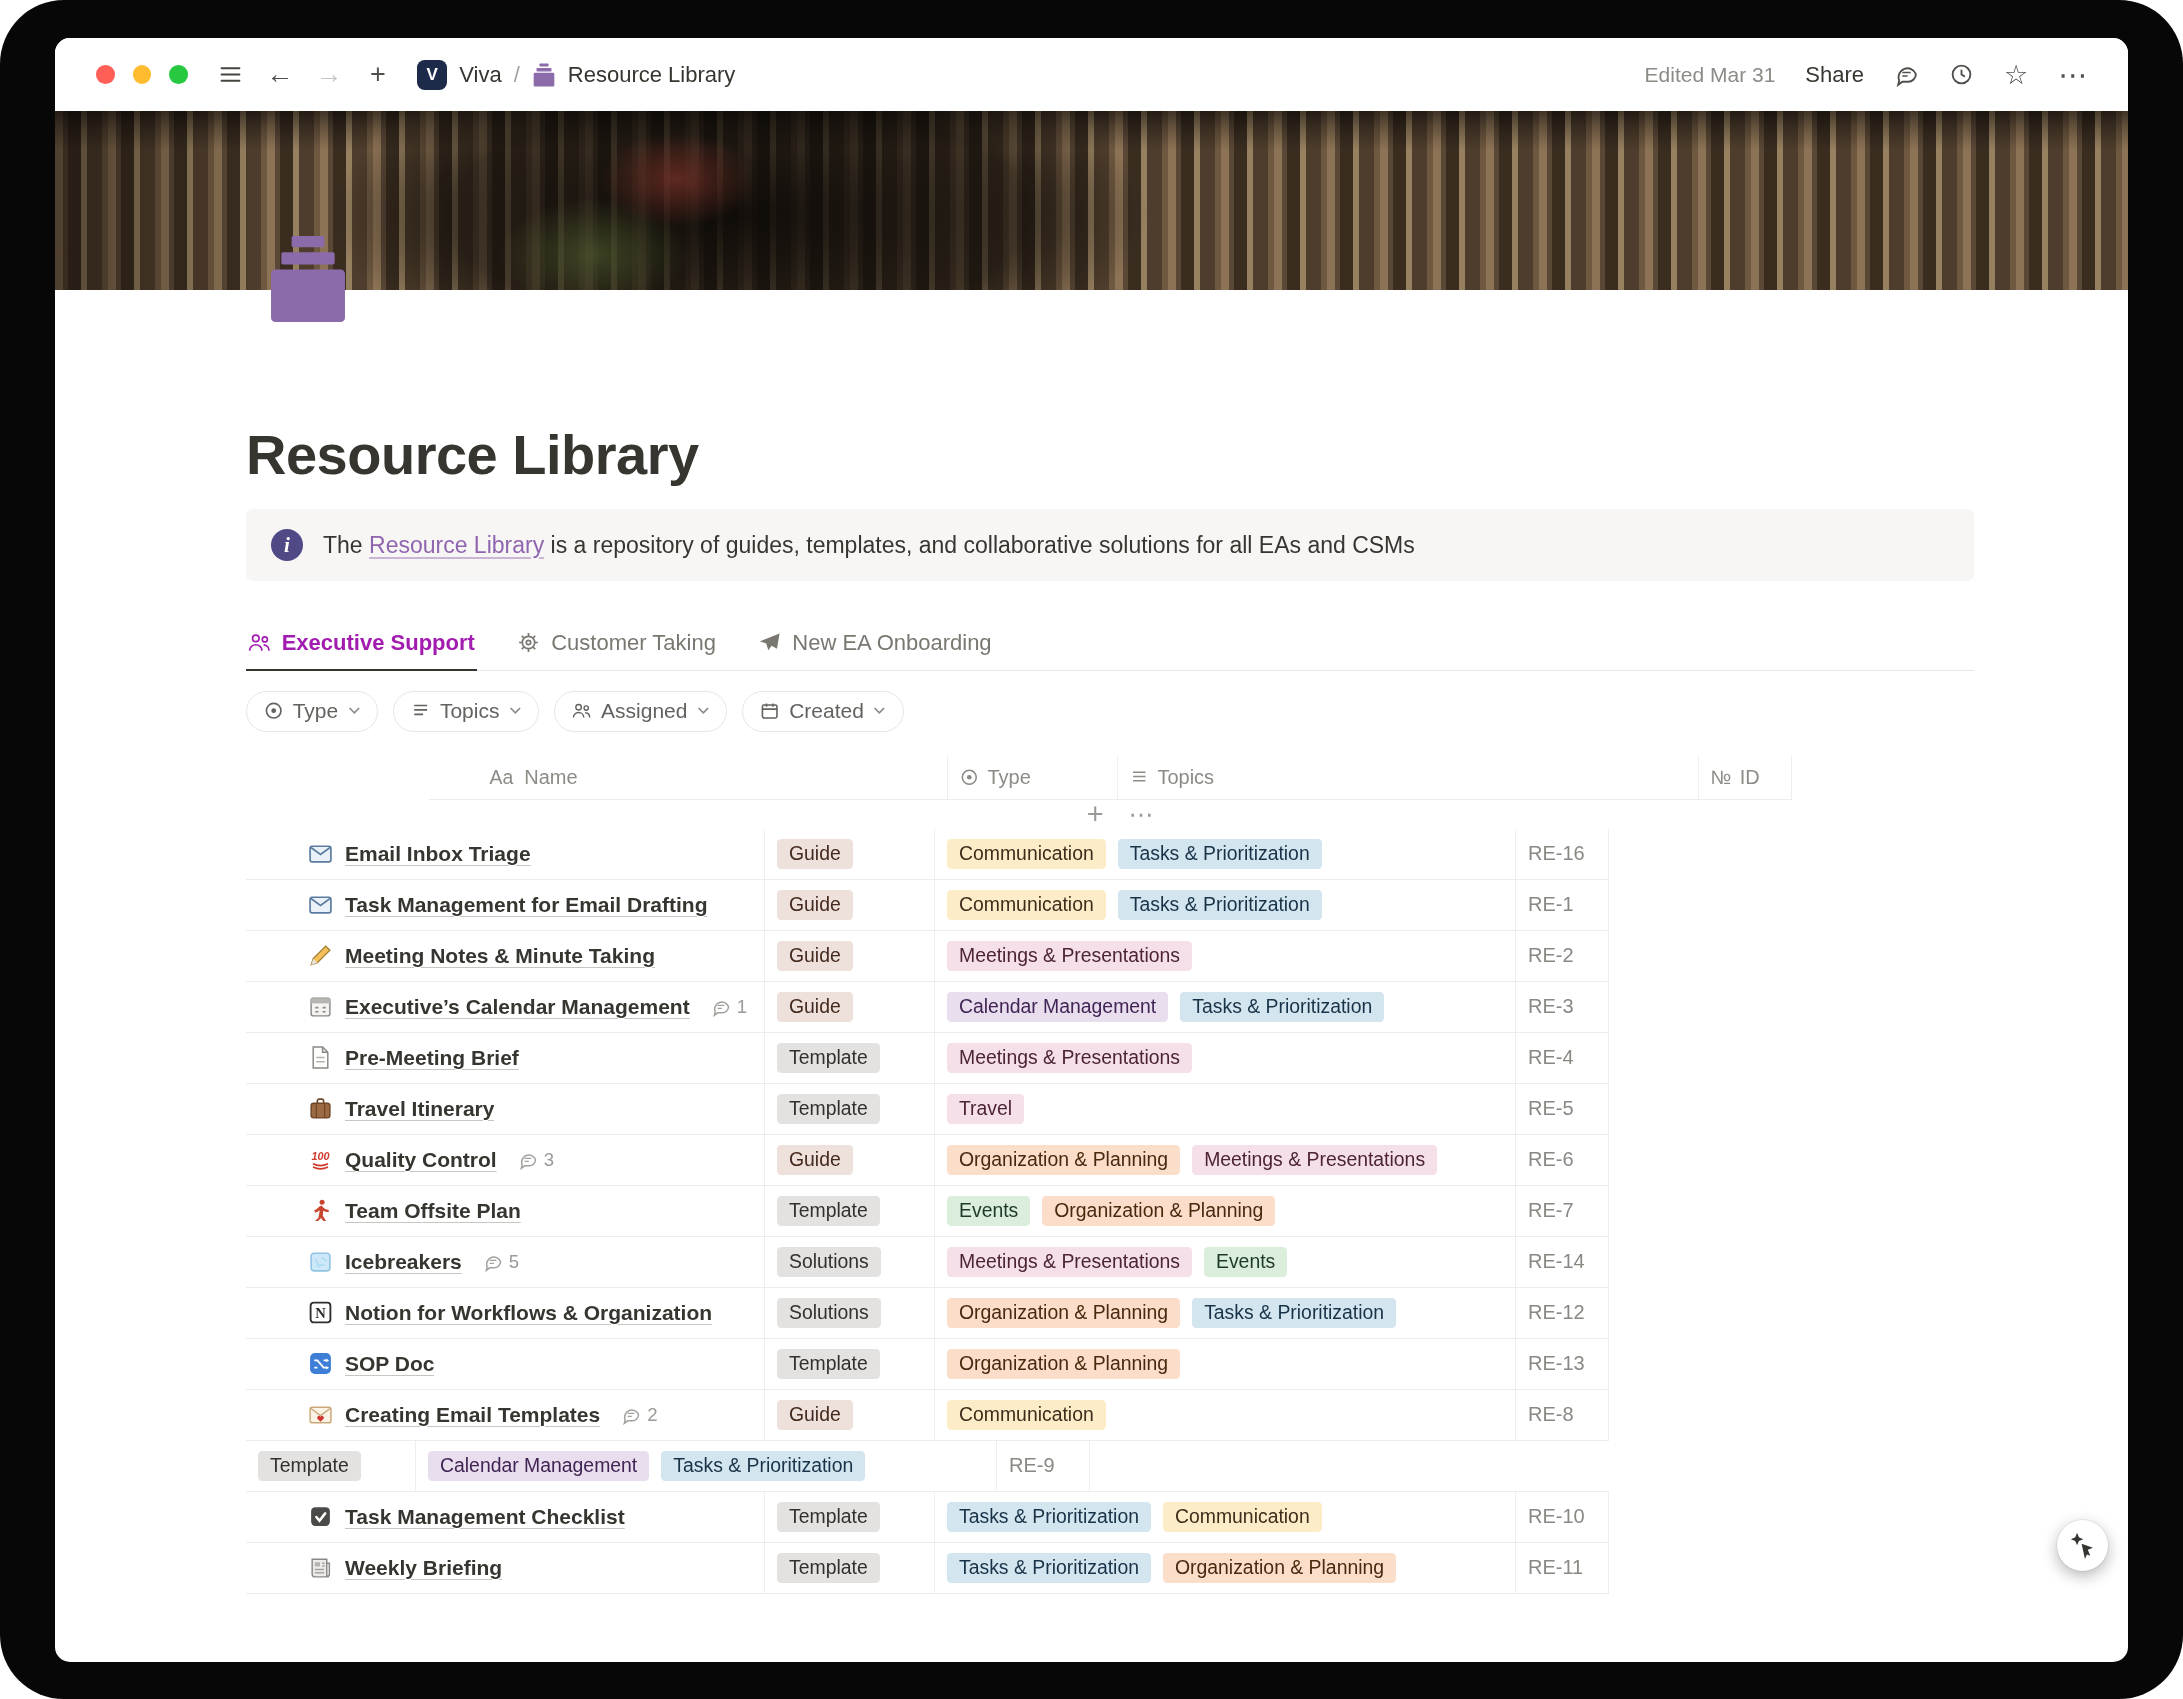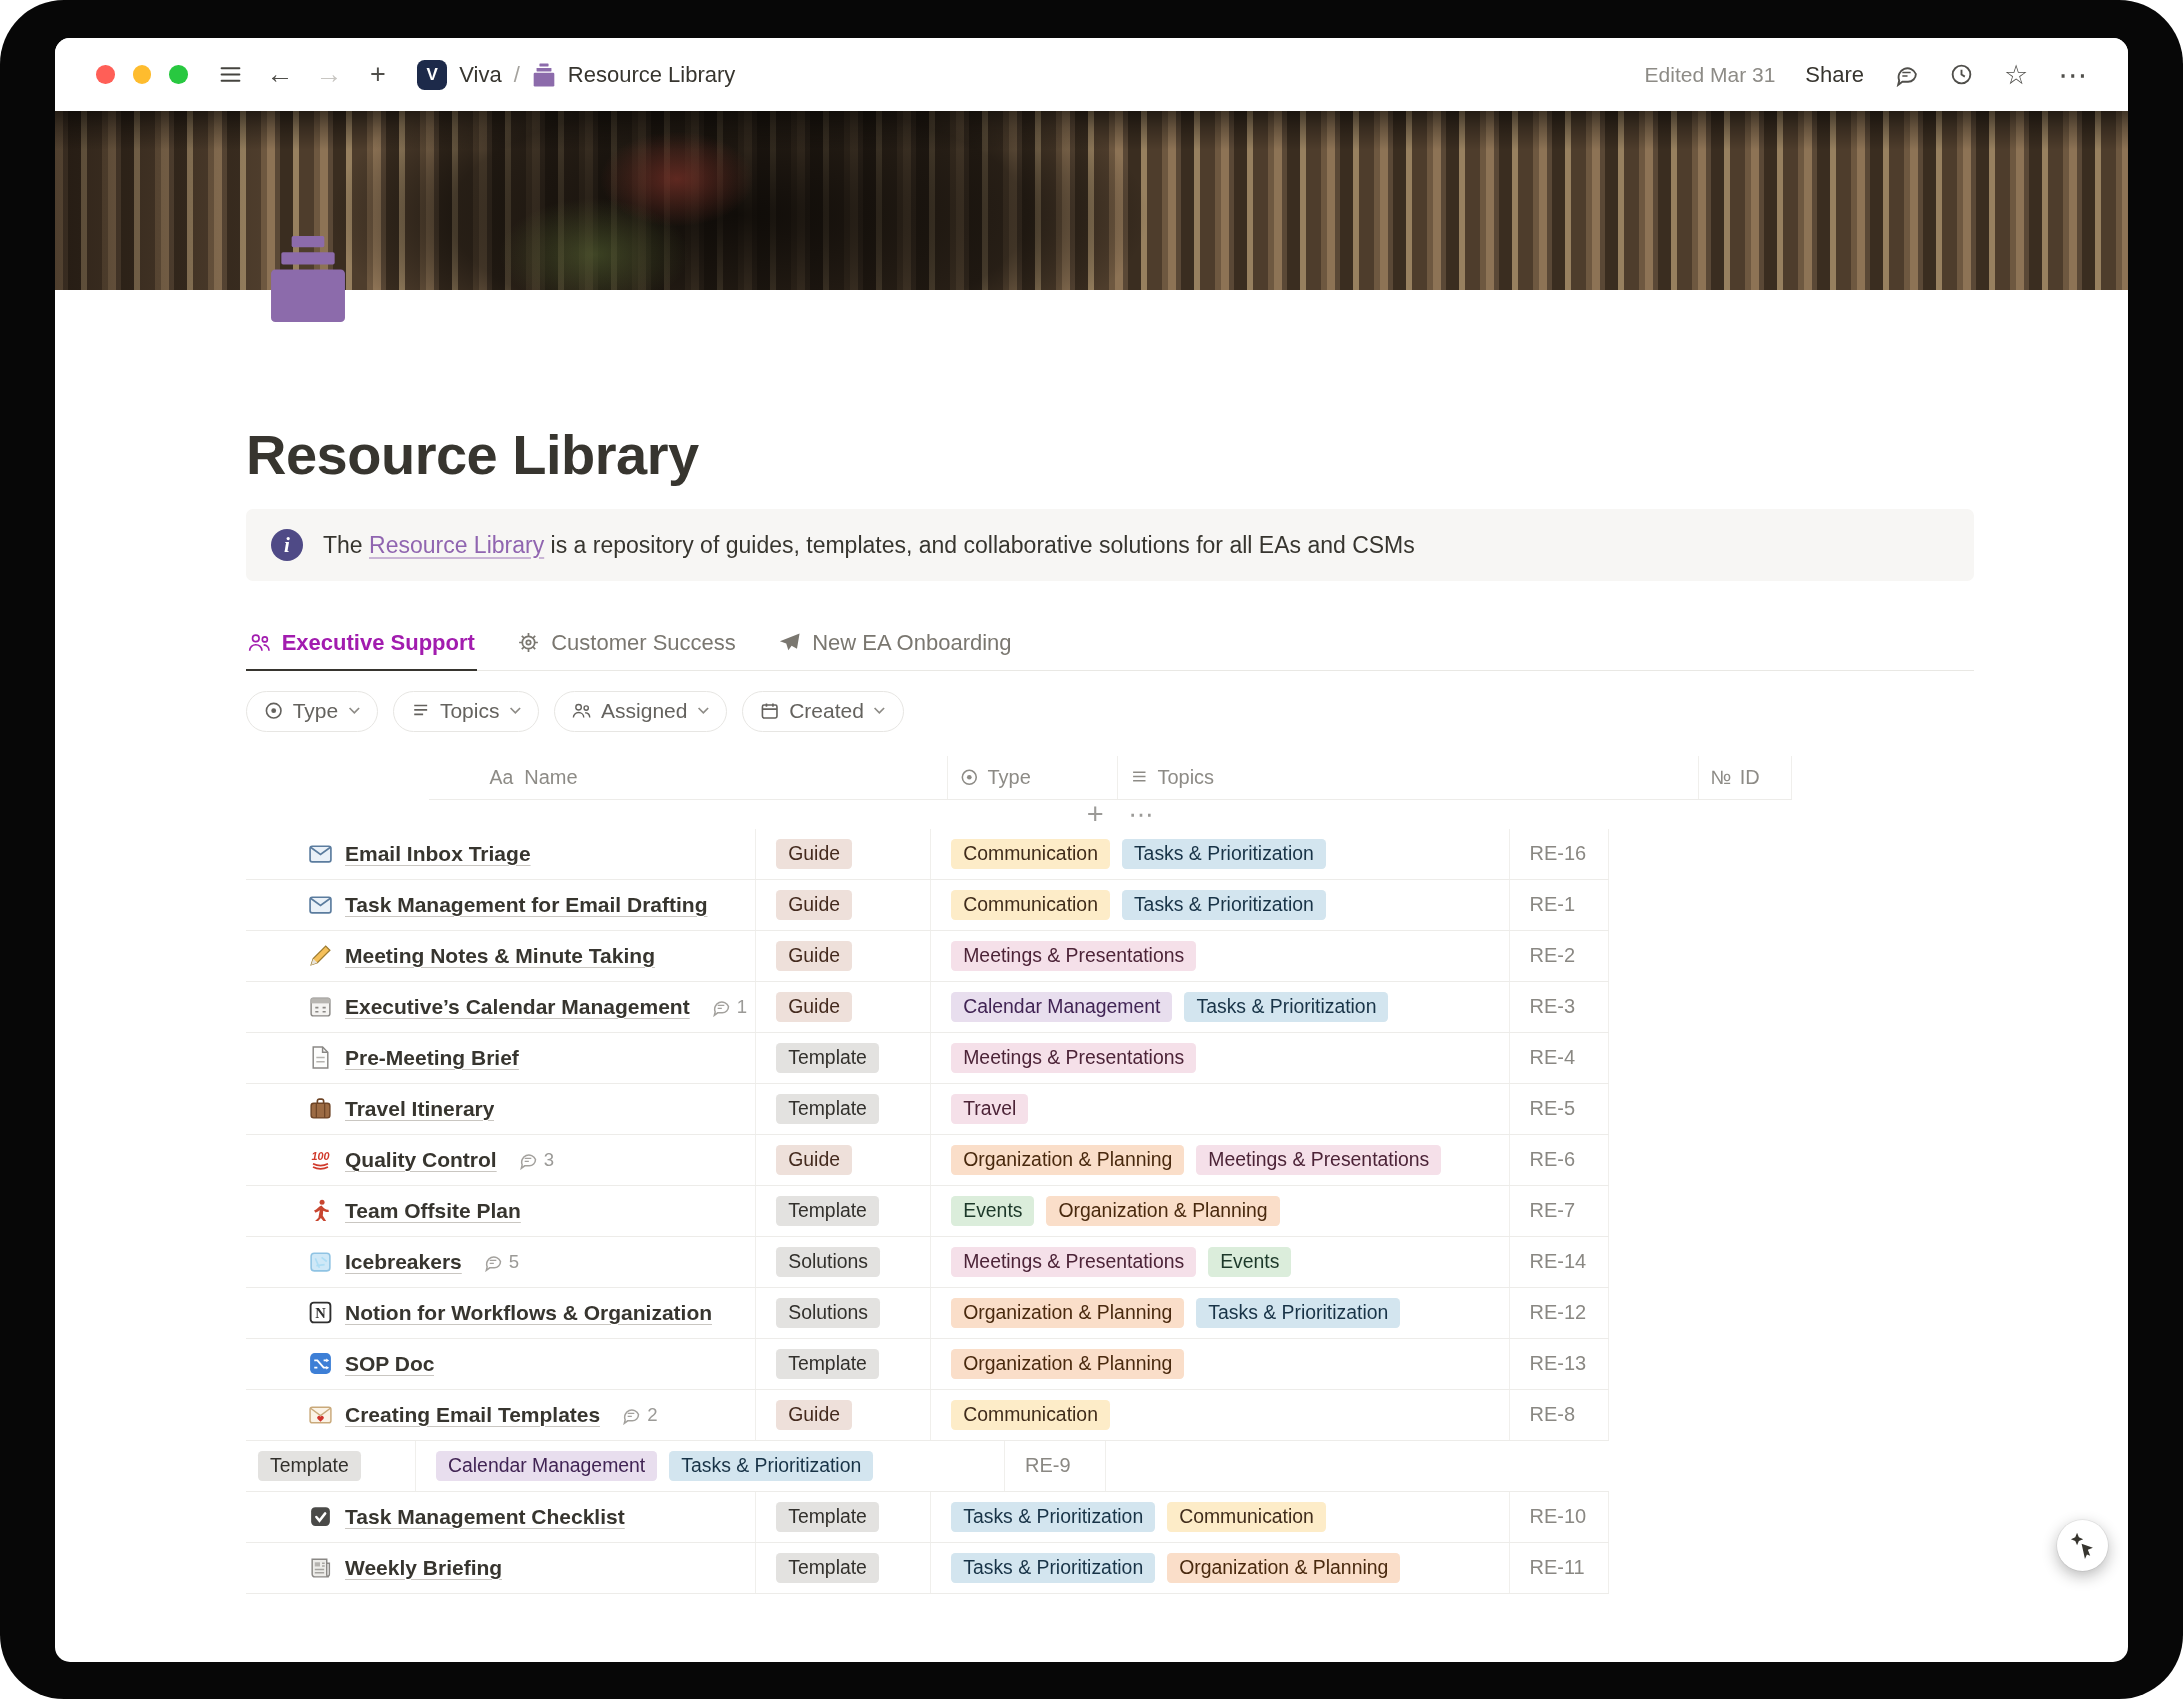--- a/index.html
+++ b/index.html
@@ -69,21 +69,21 @@
   .c-type   { width:170px; padding-left:12px; border-right:1.3px solid #F0EFEC; }
   .c-topics { width:581px; padding:0 12px; gap:12px; overflow:hidden; border-right:1.3px solid #F0EFEC; }
   .c-id     { width:93px; padding-left:12px; border-right:1.3px solid #F0EFEC; }
   .hico { display:flex; color:#8D8B86; } .hico svg { width:18.6px; height:18.6px; }
   .aa { font-size:19.4px; }
   .controls { display:flex; align-items:center; gap:25px; padding-left:22px; color:#9B9A97; }
   .add-col { font-size:29px; line-height:1; cursor:pointer; }
   .col-more { font-size:25px; letter-spacing:1.7px; cursor:pointer; }
 
   .rows { width:1363px; }
-  .trow { display:flex; height:51px; border-bottom:1.3px solid #EDECE9; font-size:21px;gap:8px; }
+  .trow { display:flex; height:51px; border-bottom:1.3px solid #EDECE9; font-size:21px; }
   .ricon { display:flex; width:27px; justify-content:center; }
   .ricon svg { width:25px; height:25px; }
   .rtitle { font-weight:600; color:#37352F; white-space:nowrap; overflow:hidden; text-overflow:ellipsis;
             text-decoration:underline; text-decoration-color:#C9C6C1; text-underline-offset:4.2px; text-decoration-thickness:1.3px; cursor:pointer; }
   .cbadge { display:flex; align-items:center; gap:6px; margin-left:10px; color:#9B9A97; font-size:18.6px; cursor:pointer; }
   .cbadge svg { width:20px; height:20px; }
   .pill { display:inline-flex; align-items:center; height:30px; padding:0 12px; border-radius:4.2px; font-size:19.4px; white-space:nowrap; flex:0 0 auto; }
   .idtxt { color:#8A8883; font-size:20px; }
 
   
@@ -175,21 +175,21 @@
             <span>Executive Support</span>
           </div>
           <div class="tab">
             <span class="tico">
               <svg viewBox="0 0 24 24" fill="none" stroke="currentColor" stroke-width="1.8">
                 <circle cx="12" cy="12" r="6.5"></circle>
                 <circle cx="12" cy="12" r="2.3"></circle>
                 <path d="M12 2.2v3.3M12 18.5v3.3M2.2 12h3.3M18.5 12h3.3M5 5l2.3 2.3M16.7 16.7L19 19M19 5l-2.3 2.3M7.3 16.7L5 19"></path>
               </svg>
             </span>
-            <span>Customer Success</span>
+            <span>Customer Taking</span>
           </div>
           <div class="tab">
             <span class="tico">
               <svg viewBox="0 0 24 24" fill="currentColor">
                 <path d="M22.5 2.5L2 10.8l6.6 2.3L10.8 20l3.4-4.6 5.6 3.1z"></path>
               </svg>
             </span>
             <span>New EA Onboarding</span>
           </div>
         </div>

